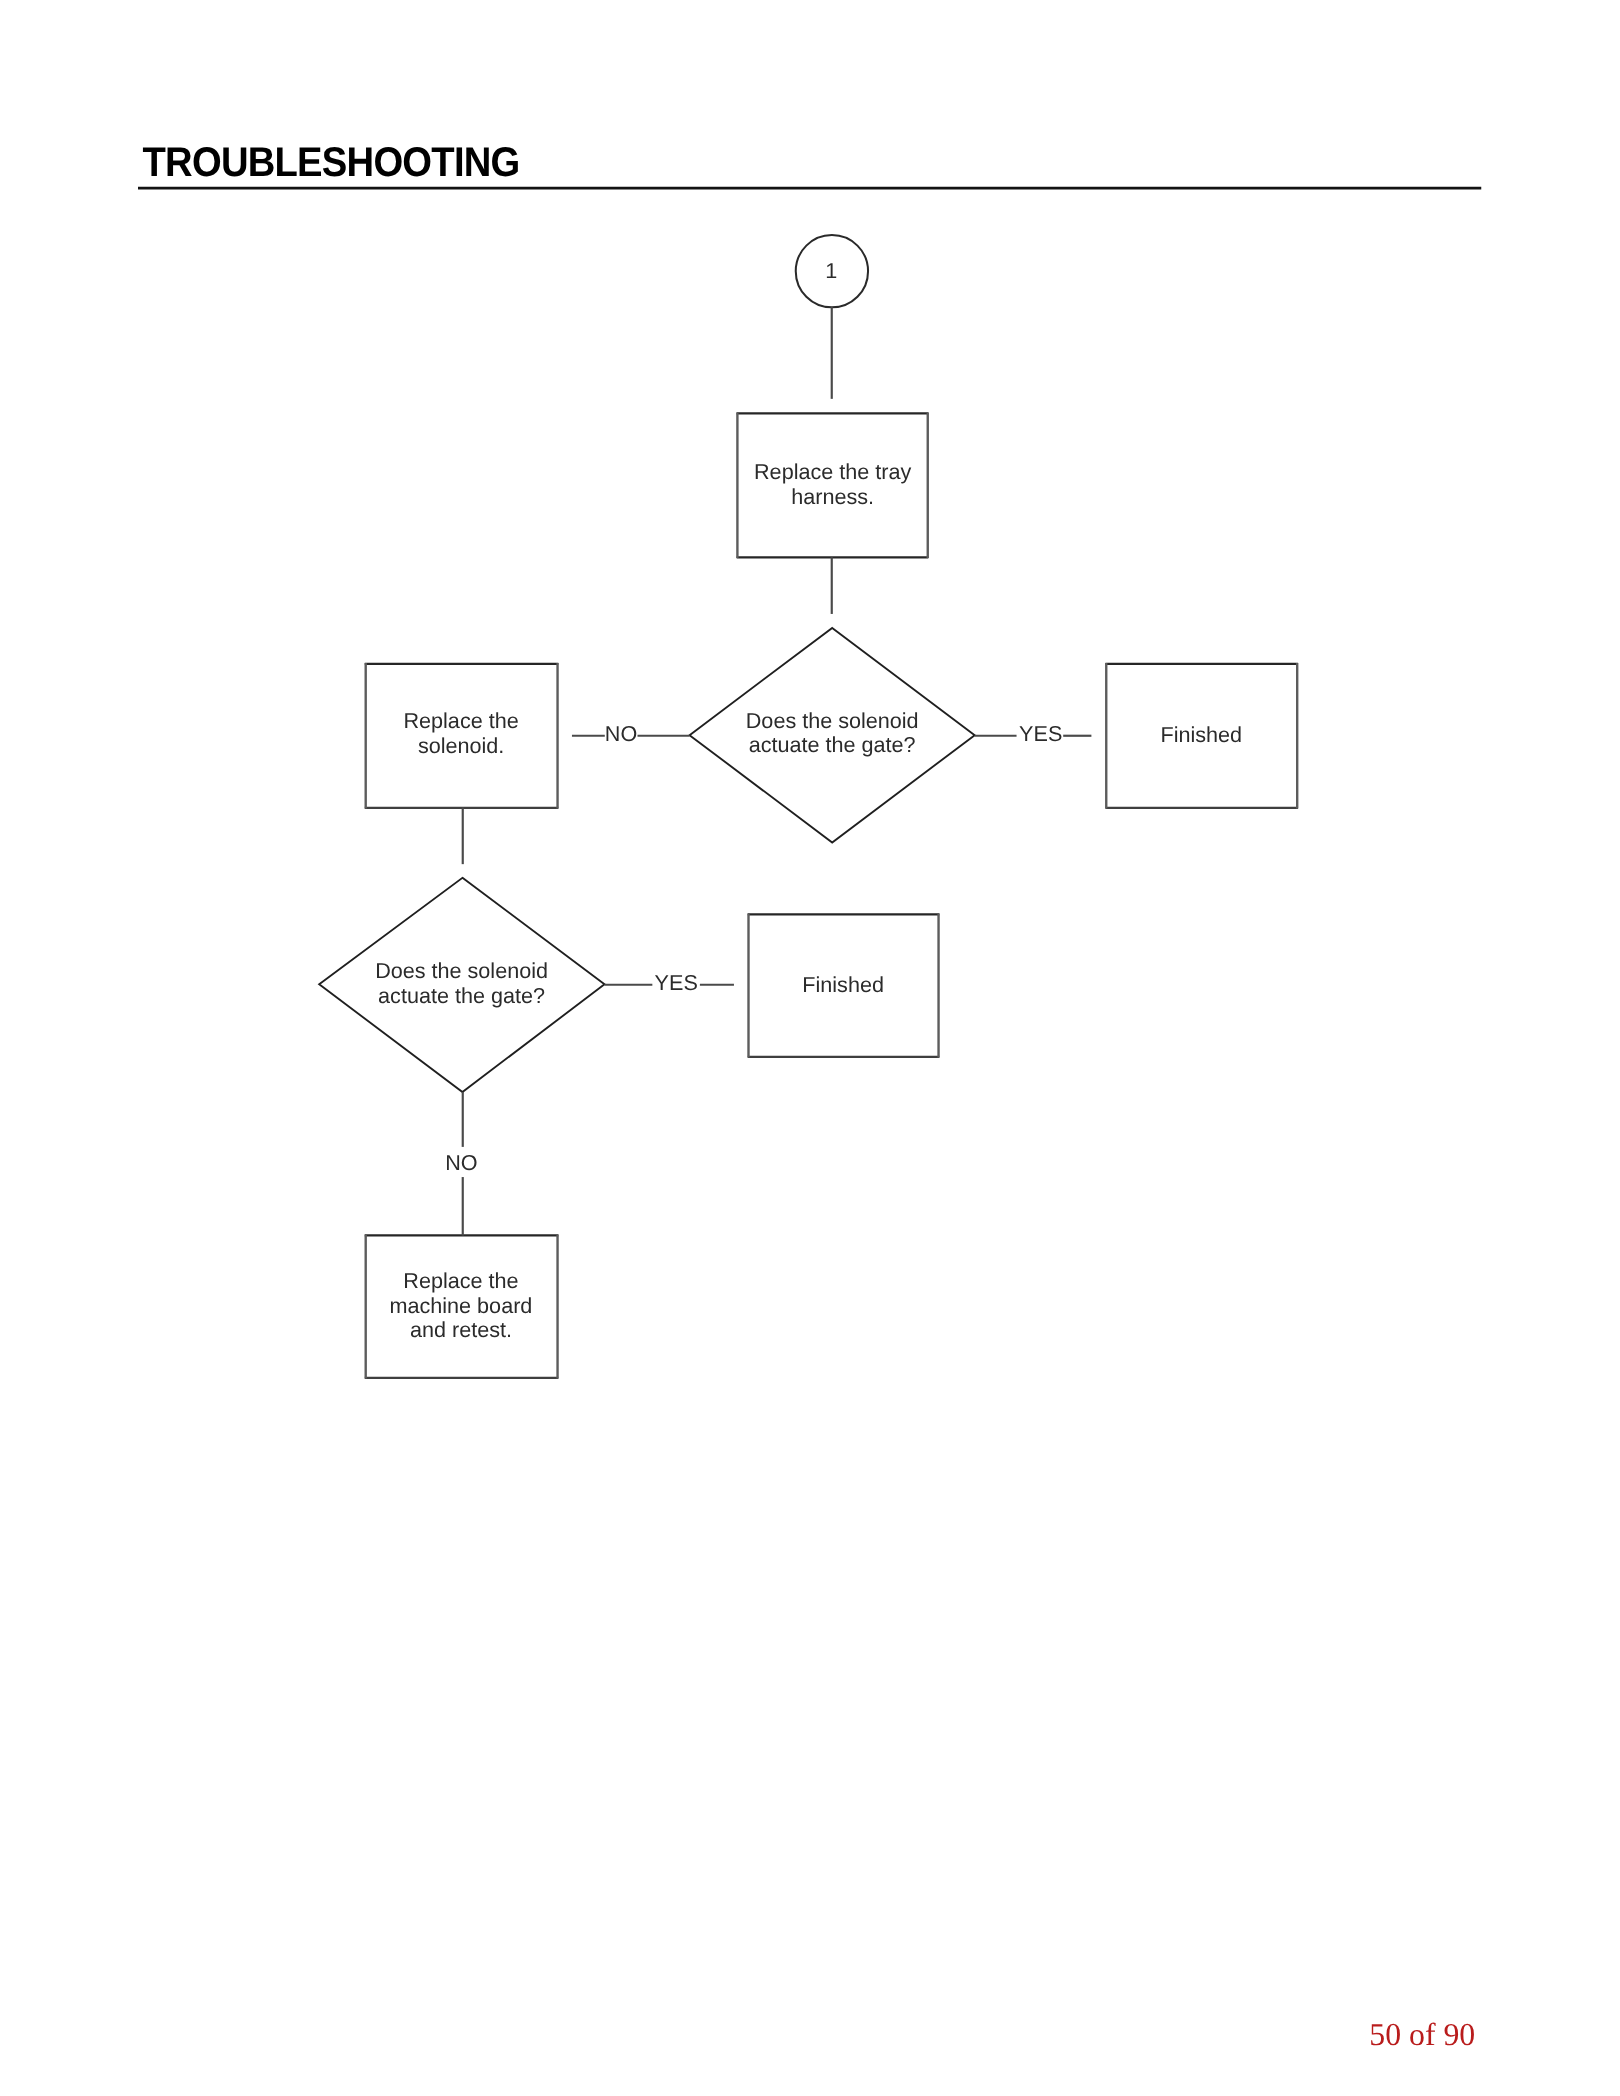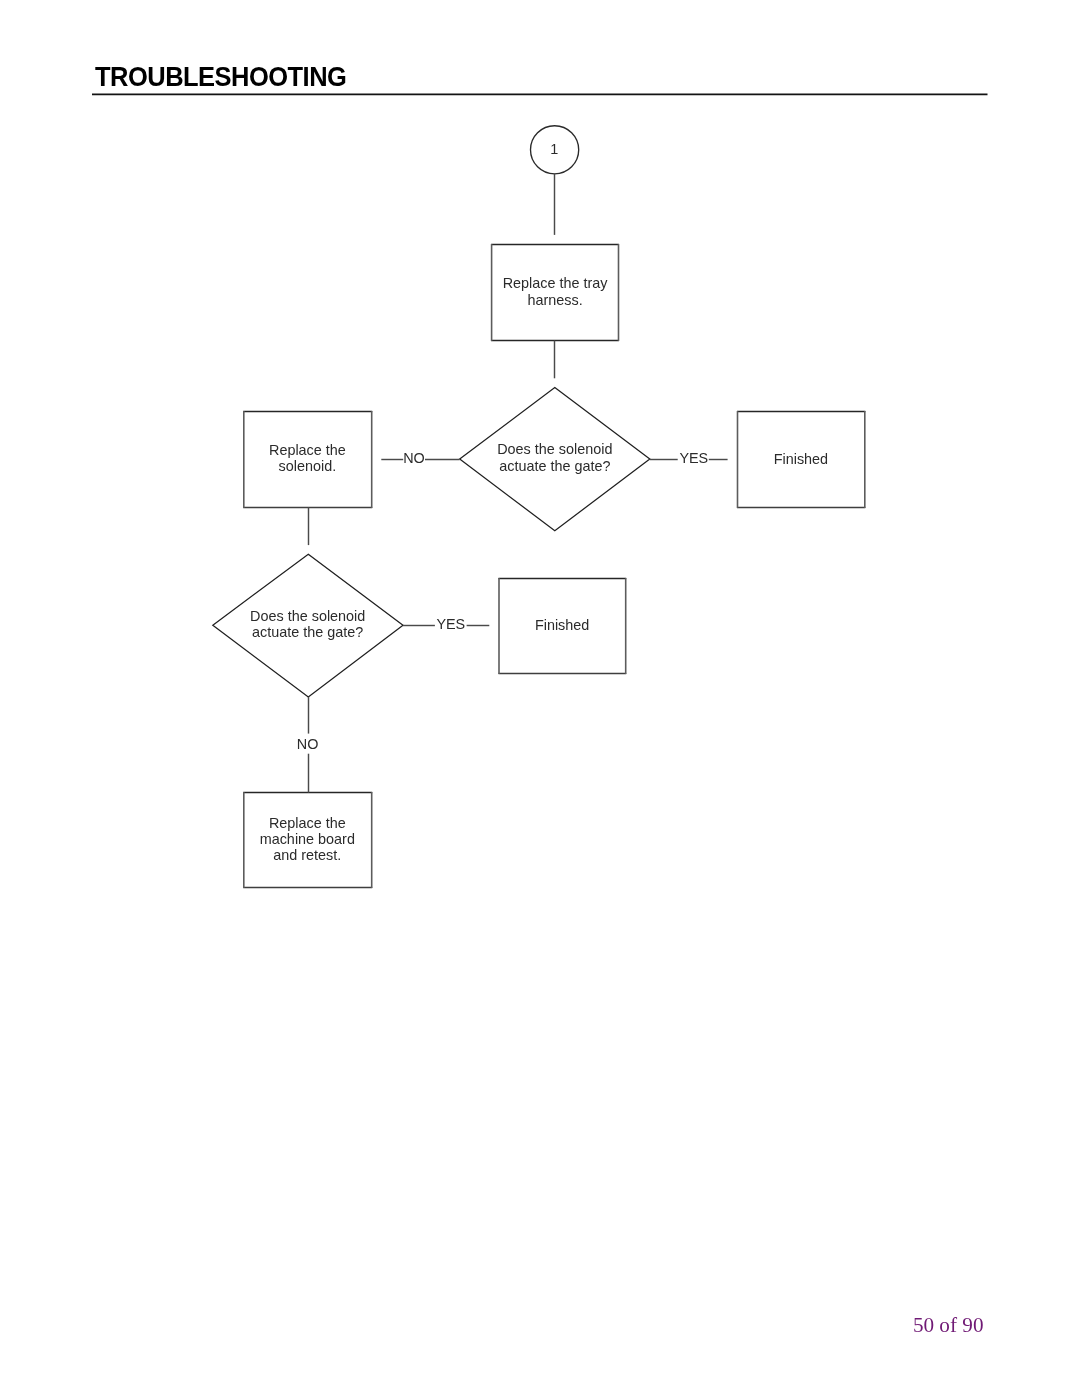--- a/index.html
+++ b/index.html
@@ -4,42 +4,42 @@
 <title>Troubleshooting</title>
 <style>
   html, body { margin:0; padding:0; }
   body {
     width:1080px; height:1397px;
     background:#ffffff;
     font-family:"Liberation Sans", sans-serif;
     position:relative;
     overflow:hidden;
   }
-  .page { position:absolute; inset:0; }
+  .page { position:absolute; inset:0;margin-top:31px; }
   
   #page-title {
     position:absolute;
     left:95px; top:63px;
     font-size:27.7px; font-weight:bold;
     color:#000;
     line-height:28px;
     transform-origin:left top;
     transform:scaleX(0.92);
     letter-spacing:-0.55px;
     white-space:nowrap;
   }
   
   #flowchart { position:absolute; left:0; top:0; }
   
   #footer-page {
     position:absolute;
     left:0; top:1315px; width:983.5px;
     text-align:right;
     font-family:"Liberation Serif", serif;
-    font-size:21.2px; line-height:21px; color:#701a75;
+    font-size:21.2px; line-height:21px; color:#b91c1c;
   }
 </style>
 </head>
 <body>
 
 <div class="page">
   <div id="page-title">TROUBLESHOOTING</div>
 
   <svg id="flowchart" width="1080" height="1397" viewBox="0 0 1080 1397">
     <line x1="92" y1="94.4" x2="987.5" y2="94.4" stroke="#131313" stroke-width="1.8"></line>

